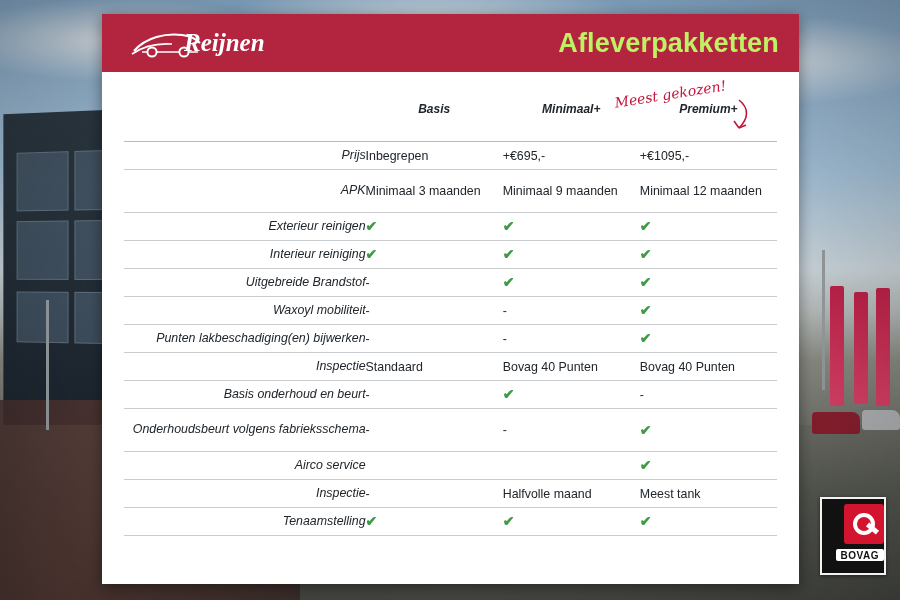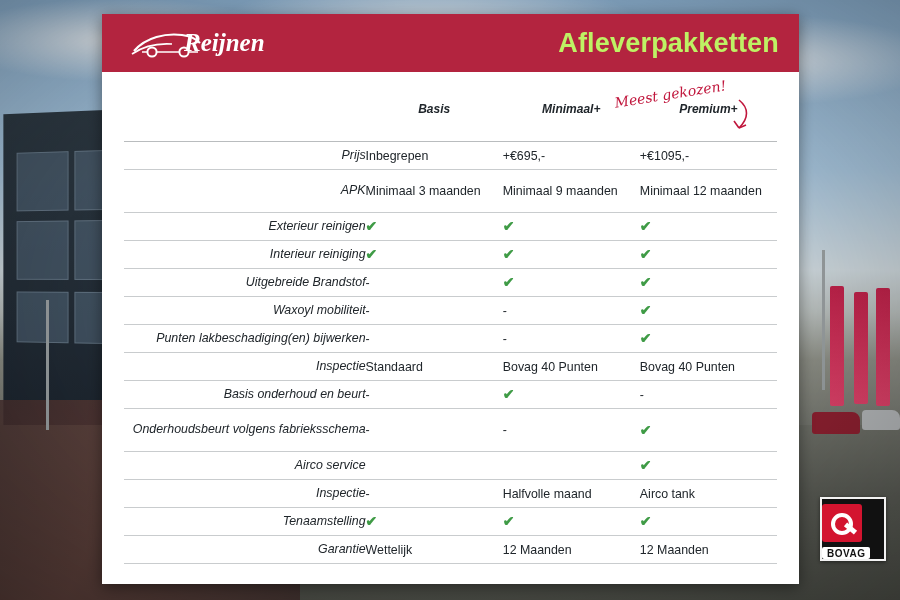--- a/index.html
+++ b/index.html
@@ -82,27 +82,27 @@
     inset: 0;
     background: radial-gradient(ellipse at center, rgba(0,0,0,0) 45%, rgba(0,0,0,.28) 100%);
   }
 
   
   .bovag {
     position: absolute;
     left: 820px;
     top: 497px;
     width: 66px;
-    height: 64px;
+    height: 78px;
     background: #111;
     border: 2px solid #f2f2f2;
     box-shadow: 0 1px 4px rgba(0,0,0,.5);
     display: flex;
     flex-direction: column;
-    align-items: flex-start;
+    align-items: flex-end;
     justify-content: flex-start;
     padding-top: 5px;
     box-sizing: border-box;
   }
   .bovag-mark {
     width: 40px; height: 40px;
     background: #d3142f;
     border-radius: 3px;
     position: relative;
   }
@@ -381,30 +381,24 @@
           <tr>
             <td class="feature">Airco service</td>
             <td class="val"></td>
             <td class="val"></td>
             <td class="val"><span class="check">✔</span></td>
           </tr>
           <tr>
             <td class="feature">Inspectie</td>
             <td class="val"><span class="dash">-</span></td>
             <td class="val">Halfvolle maand</td>
-            <td class="val">Airco tank</td>
+            <td class="val">Meest tank</td>
           </tr>
           <tr>
             <td class="feature">Tenaamstelling</td>
             <td class="val"><span class="check">✔</span></td>
             <td class="val"><span class="check">✔</span></td>
             <td class="val"><span class="check">✔</span></td>
-          </tr>
-          <tr>
-            <td class="feature">Garantie</td>
-            <td class="val">Wettelijk</td>
-            <td class="val">12 Maanden</td>
-            <td class="val">12 Maanden</td>
           </tr>
         </tbody>
     </table>
   </div>
 </div>
 
 </body></html>

